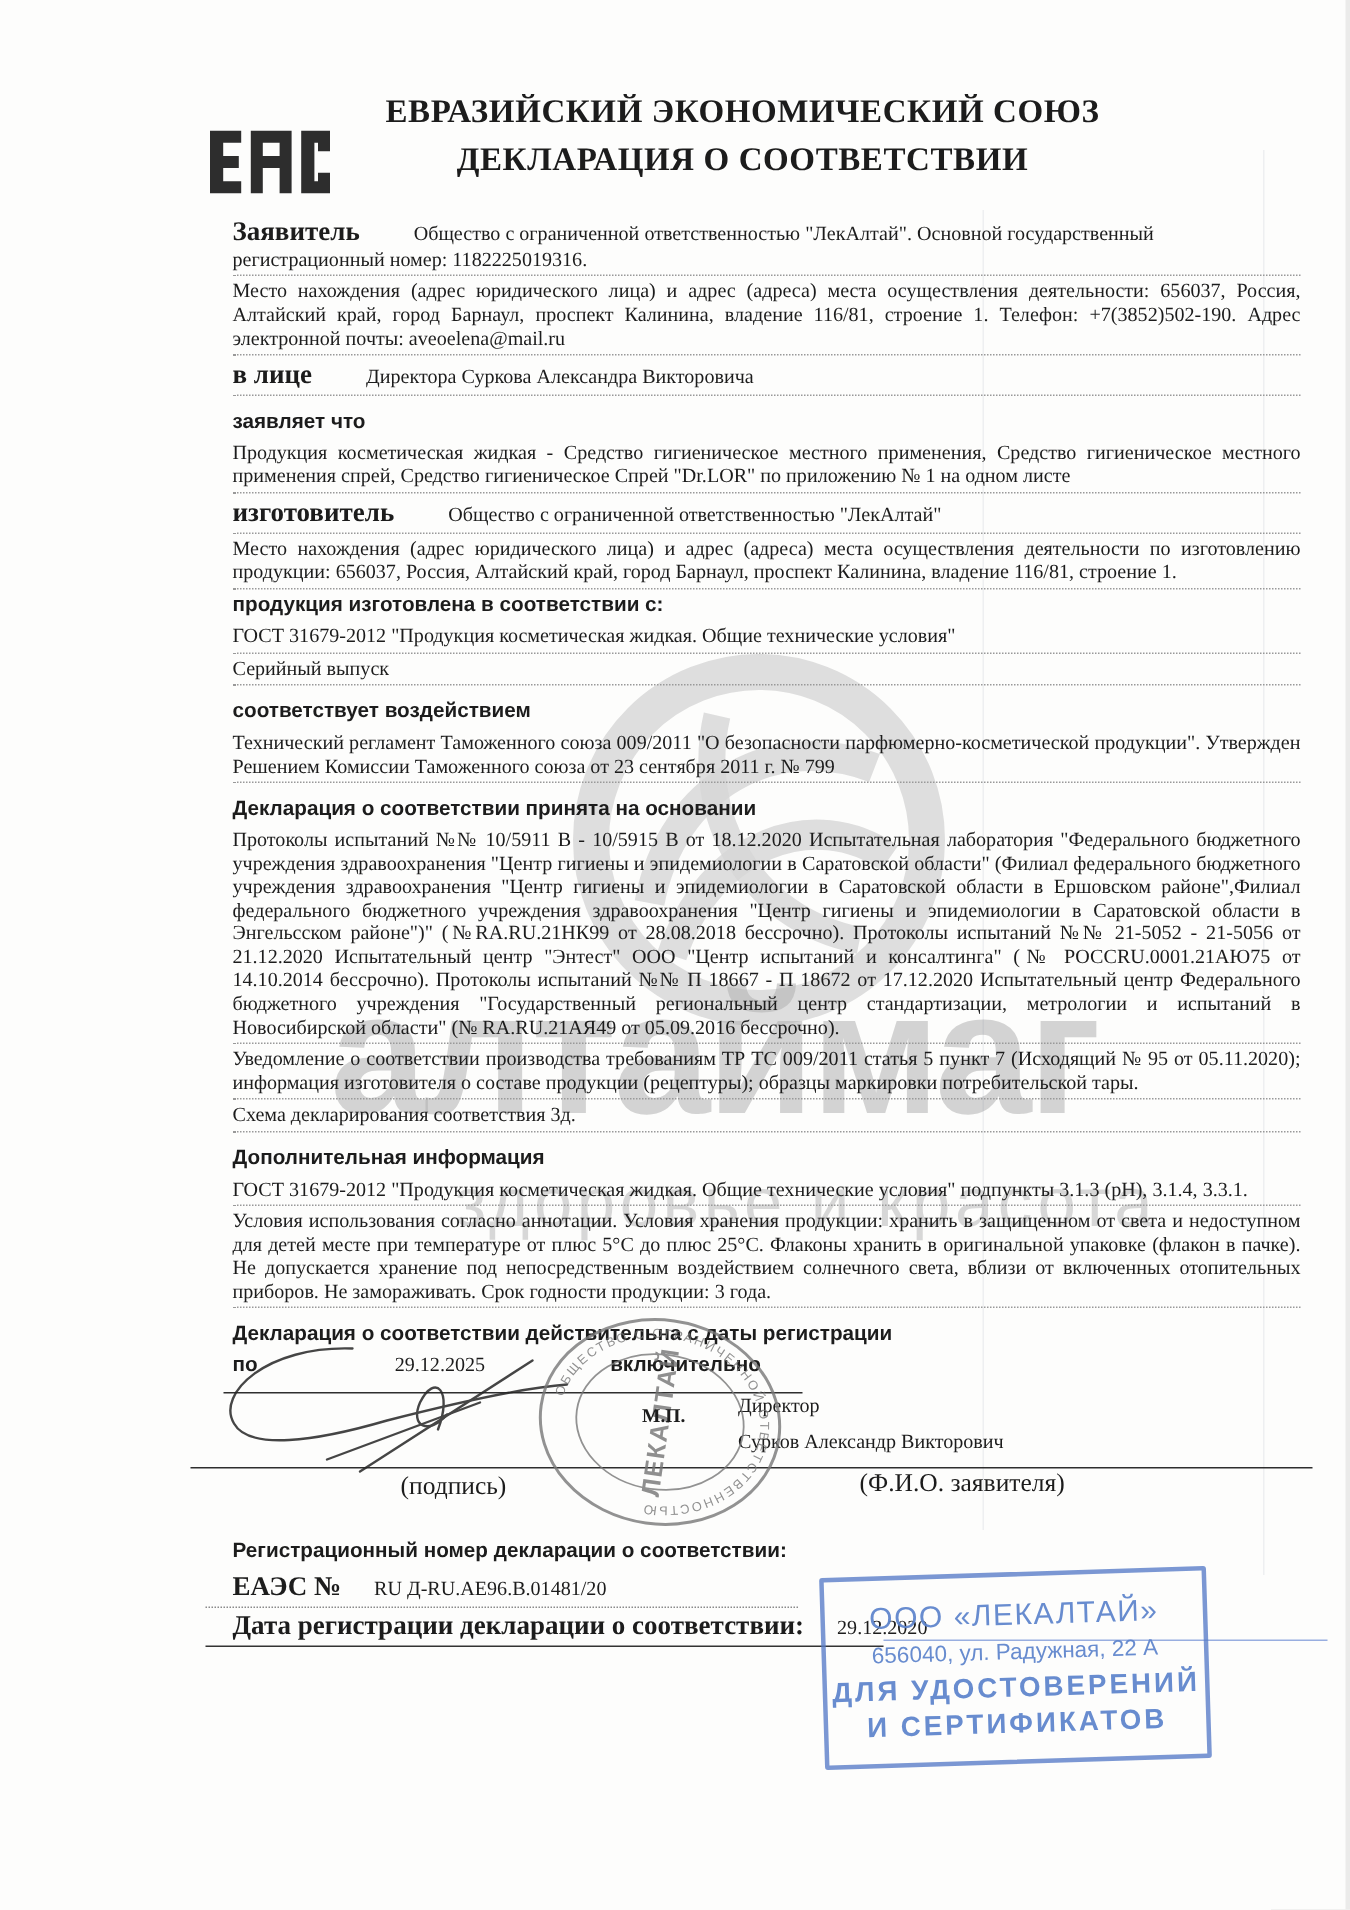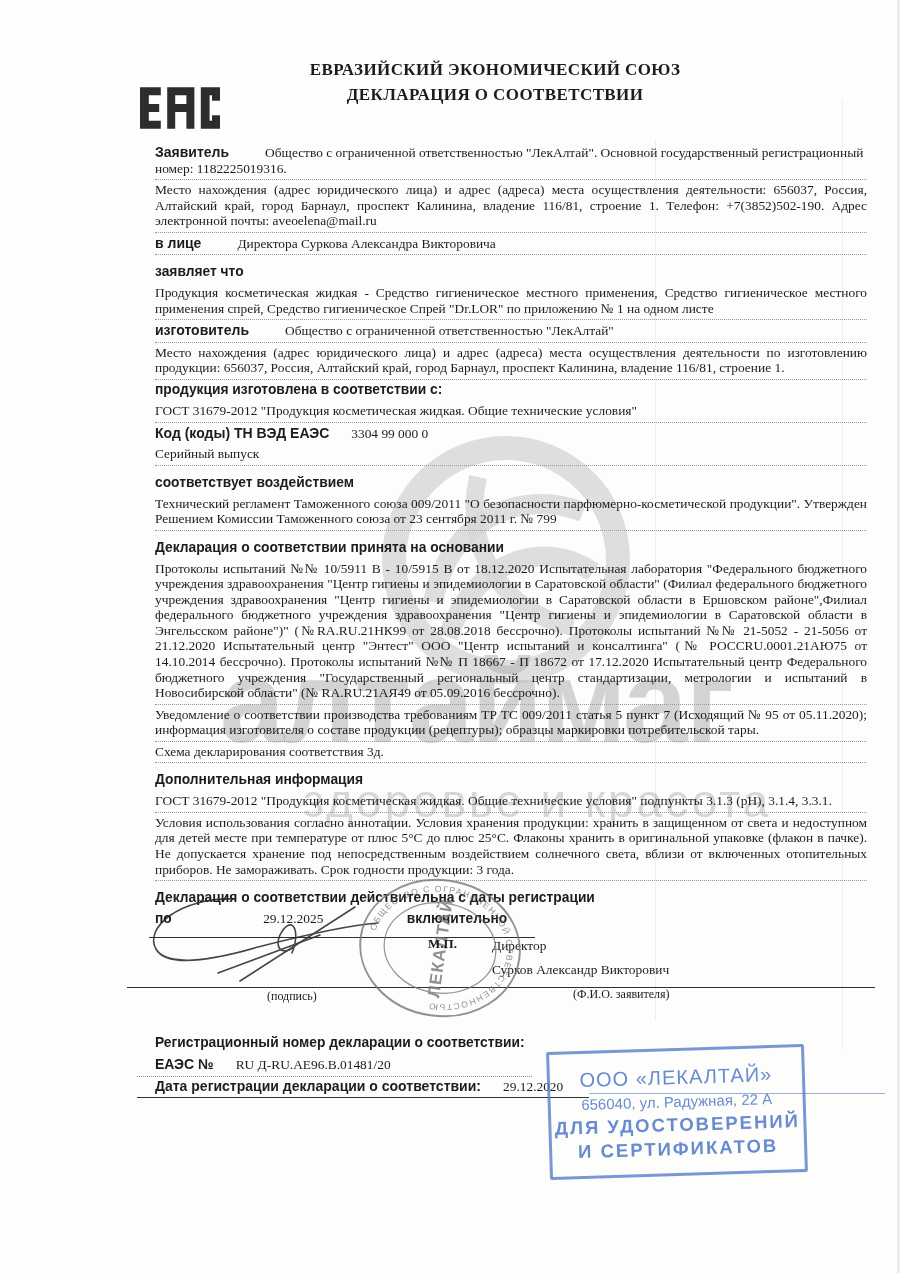--- a/index.html
+++ b/index.html
@@ -11,45 +11,45 @@
   
   .wm{position:absolute;z-index:0;}
   .wm-brand{left:220px;top:644px;font-family:"Liberation Sans",sans-serif;font-weight:bold;
             font-size:116px;line-height:1;letter-spacing:-2px;color:rgba(176,176,176,.55);}
   .wm-tag{left:303px;top:778px;font-family:"Liberation Sans",sans-serif;font-weight:500;
           font-size:46px;line-height:1;letter-spacing:3px;color:rgba(190,190,190,.60);}
 
   
   .eac{position:absolute;left:140px;top:82px;z-index:2;}
   .title{position:absolute;left:155px;top:58px;width:680px;text-align:center;z-index:2;
-         font-weight:bold;font-size:17px;line-height:1.45;letter-spacing:.4px;}
+         font-weight:bold;font-size:22px;line-height:1.45;letter-spacing:.4px;}
 
   
   .content{position:absolute;left:155px;top:142px;width:712px;z-index:2;font-size:13.4px;line-height:1.16;}
   .row{position:relative;padding:2px 0 3px;}
   .dot{border-bottom:1px dotted #999;}
-  .lbl{font-family:Liberation Sans, sans-serif;font-weight:bold;font-size:14px;margin-right:36px;margin-top:12px;}
+  .lbl{font-family:Liberation Serif, serif;font-weight:bold;font-size:18px;margin-right:36px;margin-top:12px;}
   .lbl.tight{margin-right:22px;}
   .hd{font-family:"Liberation Sans",sans-serif;font-weight:bold;font-size:13.8px;text-align:center;}
   .mt{margin-top:7px;}
   .just{text-align:justify;}
   .blk{display:block;}
 
   
   .by-row{height:22px;}
   .by-date{margin-left:88px;}
   .by-incl{margin-left:80px;}
   .short-line{position:absolute;left:-6px;bottom:-2px;width:386px;border-top:1.5px solid #2f2f2f;}
 
   
   .sig-block{position:relative;height:52px;}
   .sig-line{position:absolute;left:-28px;right:-8px;bottom:0;border-top:1.6px solid #2e2e2e;}
   .director{position:absolute;left:337px;top:2px;}
   .fio-name{position:absolute;left:337px;top:26px;}
-  .cap-row{position:relative;height:17px;font-size:12px;}
+  .cap-row{position:relative;height:17px;font-size:17px;}
   .cap-sign{position:absolute;left:112px;top:2px;}
   .cap-fio{position:absolute;left:418px;top:0;}
 
   
   .reg-h{margin-top:28px;}
   .dotted-half{position:absolute;left:-18px;bottom:-1px;width:395px;border-top:1px dotted #8a8a8a;}
   .date-black{position:absolute;left:-18px;bottom:-1px;width:452px;border-top:1.6px solid #333;}
   .date-blue{position:absolute;left:434px;right:-18px;bottom:3px;border-top:1.5px solid rgba(70,110,200,.55);}
 
   
@@ -132,23 +132,20 @@
     </div>
 
     <div class="row">
       <span class="hd">продукция изготовлена в соответствии с:</span>
     </div>
 
     <div class="row dot">
       <span>ГОСТ 31679-2012 "Продукция косметическая жидкая. Общие технические условия"</span>
     </div>
 
-    <div class="row">
-      <span class="lbl tight">Код (коды) ТН ВЭД ЕАЭС</span><span>3304 99 000 0</span>
-    </div>
 
     <div class="row dot">
       <span>Серийный выпуск</span>
     </div>
 
     <div class="row mt">
       <span class="hd">соответствует воздействием</span>
     </div>
 
     <div class="row dot just">

